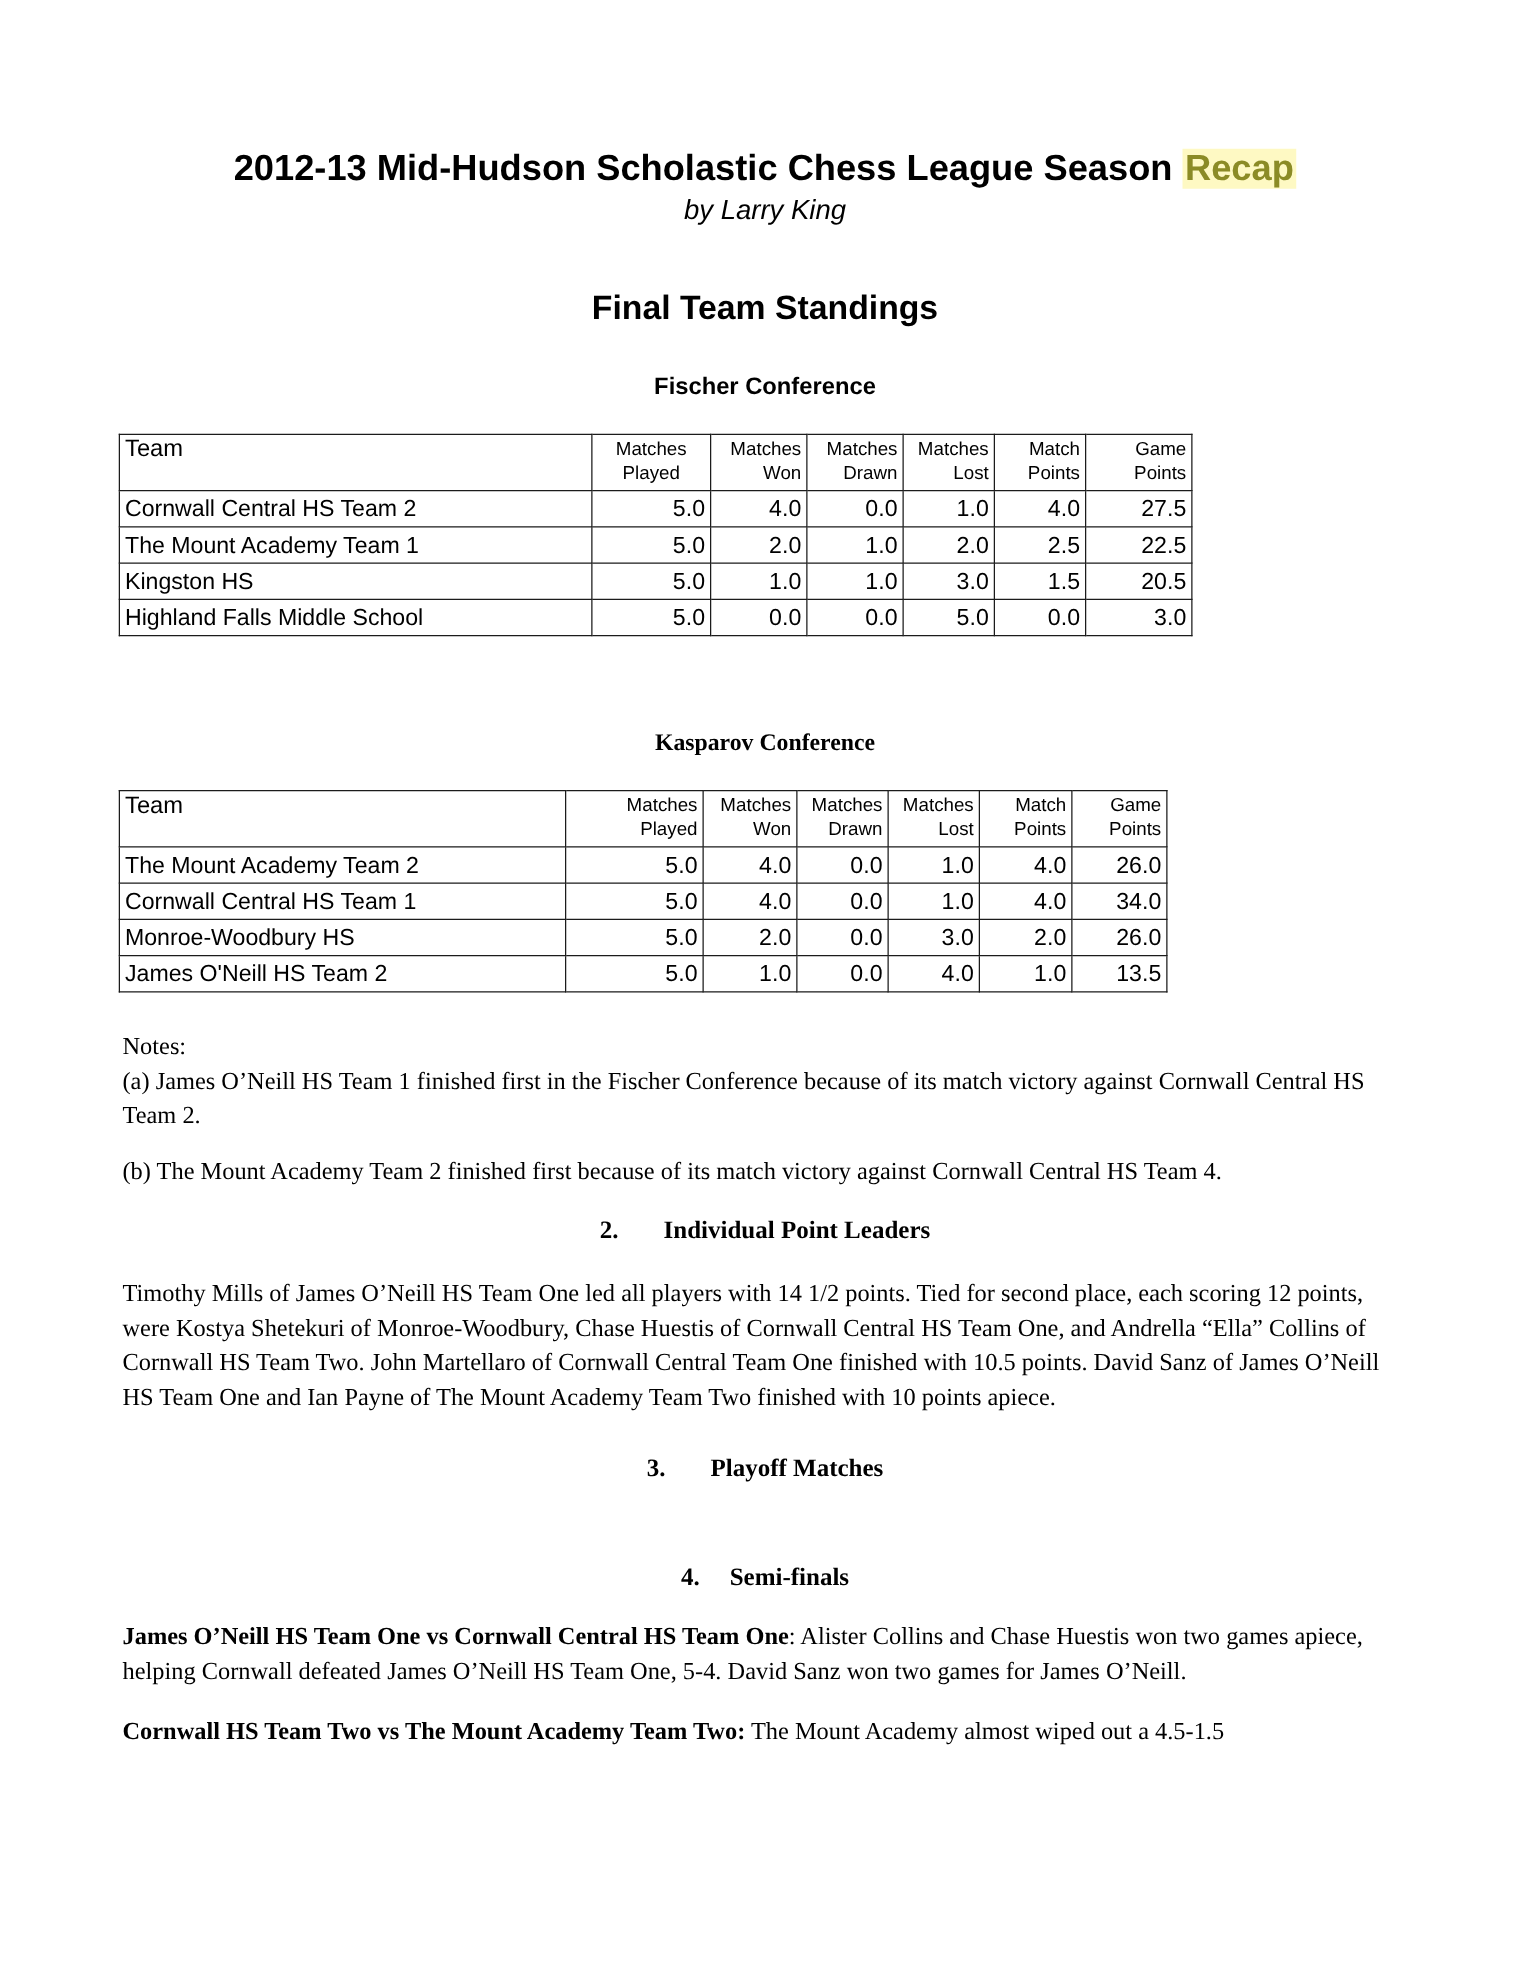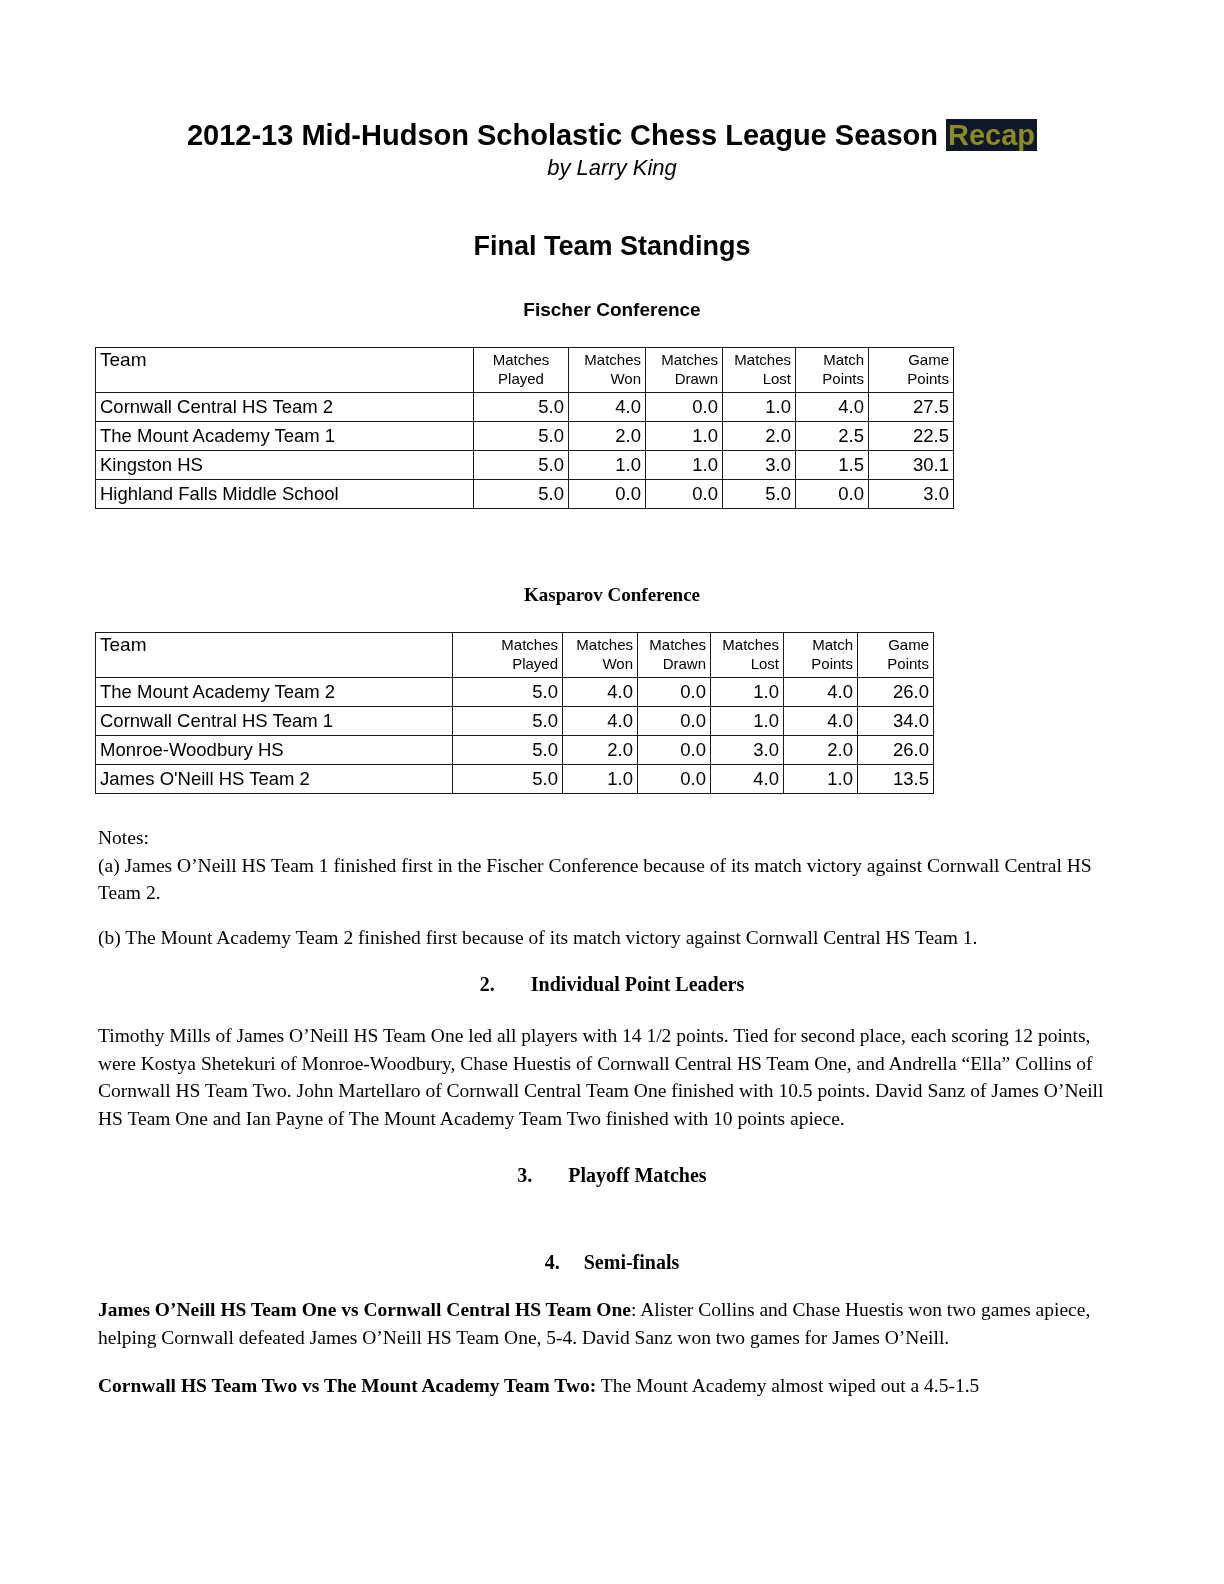--- a/index.html
+++ b/index.html
@@ -17,21 +17,21 @@
   
   .doc-title {
     margin-top: 118px;
     text-align: center;
     font-family: "Liberation Sans", sans-serif;
     font-weight: bold;
     font-size: 29px;
     line-height: 34px;
   }
   .doc-title .hl {
-    background: #0f172a;
+    background: #fef9c3;
     color: #8b8b26;
     padding: 0 2px;
   }
   .byline {
     text-align: center;
     font-family: "Liberation Sans", sans-serif;
     font-style: italic;
     font-size: 22px;
     line-height: 28px;
     margin-top: 2px;
@@ -181,21 +181,21 @@
       <td class="stat-cell">2.5</td>
       <td class="stat-cell">22.5</td>
     </tr>
     <tr>
       <td class="team-cell">Kingston HS</td>
       <td class="stat-cell">5.0</td>
       <td class="stat-cell">1.0</td>
       <td class="stat-cell">1.0</td>
       <td class="stat-cell">3.0</td>
       <td class="stat-cell">1.5</td>
-      <td class="stat-cell">30.1</td>
+      <td class="stat-cell">20.5</td>
     </tr>
     <tr>
       <td class="team-cell">Highland Falls Middle School</td>
       <td class="stat-cell">5.0</td>
       <td class="stat-cell">0.0</td>
       <td class="stat-cell">0.0</td>
       <td class="stat-cell">5.0</td>
       <td class="stat-cell">0.0</td>
       <td class="stat-cell">3.0</td>
     </tr>
@@ -278,21 +278,21 @@
       <td class="stat-cell">0.0</td>
       <td class="stat-cell">4.0</td>
       <td class="stat-cell">1.0</td>
       <td class="stat-cell">13.5</td>
     </tr>
   </tbody>
     </table>
 
   <div class="body-text notes-label">Notes:</div>
   <div class="body-text note-a">(a) James O’Neill HS Team 1 finished first in the Fischer Conference because of its match victory against Cornwall Central HS Team 2.</div>
-  <div class="body-text note-b">(b) The Mount Academy Team 2 finished first because of its match victory against Cornwall Central HS Team 1.</div>
+  <div class="body-text note-b">(b) The Mount Academy Team 2 finished first because of its match victory against Cornwall Central HS Team 4.</div>
 
   <div class="section-heading leaders"><span class="sec-num">2.</span><span>Individual Point Leaders</span></div>
 
   <div class="body-text leaders-body">Timothy Mills of James O’Neill HS Team One led all players with 14 1/2 points. Tied for second place, each scoring 12 points, were Kostya Shetekuri of Monroe-Woodbury, Chase Huestis of Cornwall Central HS Team One, and Andrella “Ella” Collins of Cornwall HS Team Two. John Martellaro of Cornwall Central Team One finished with 10.5 points. David Sanz of James O’Neill HS Team One and Ian Payne of The Mount Academy Team Two finished with 10 points apiece.</div>
 
   <div class="section-heading playoffs"><span class="sec-num">3.</span><span>Playoff Matches</span></div>
 
   <div class="section-heading semifinals"><span class="sec-num">4.</span><span>Semi-finals</span></div>
 
   <div class="body-text match-para-1"><b>James O’Neill HS Team One vs Cornwall Central HS Team One</b><span>: Alister Collins and Chase Huestis won two games apiece, helping Cornwall defeated James O’Neill HS Team One, 5-4. David Sanz won two games for James O’Neill.</span></div>

